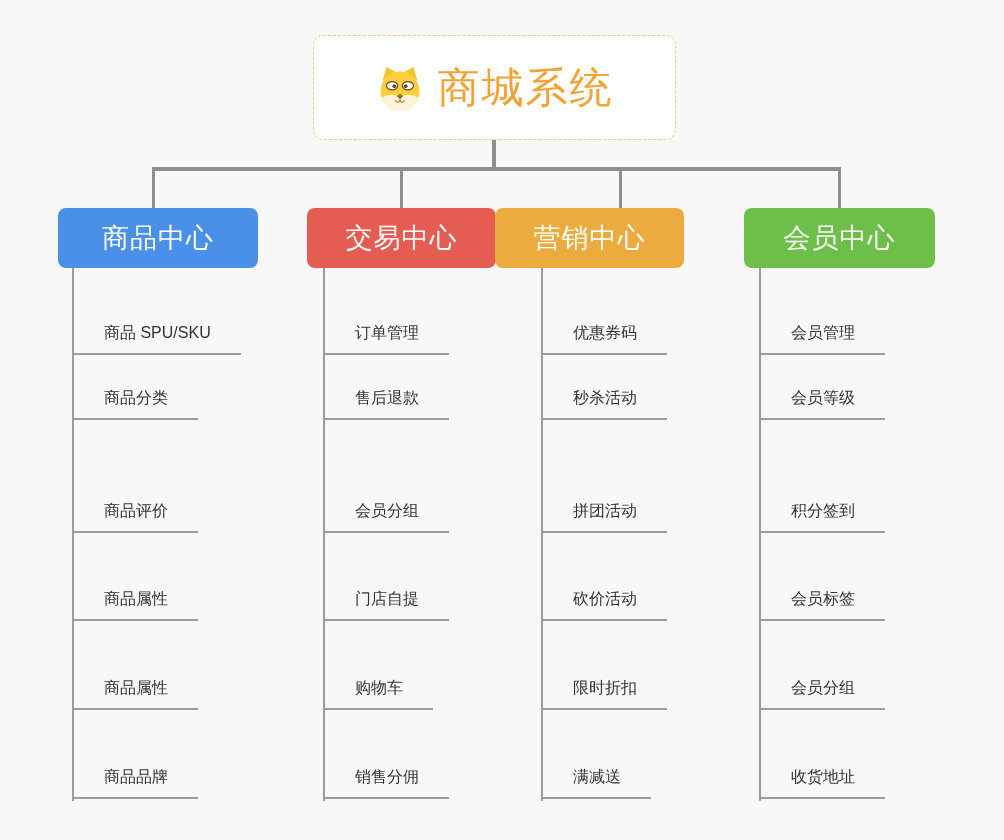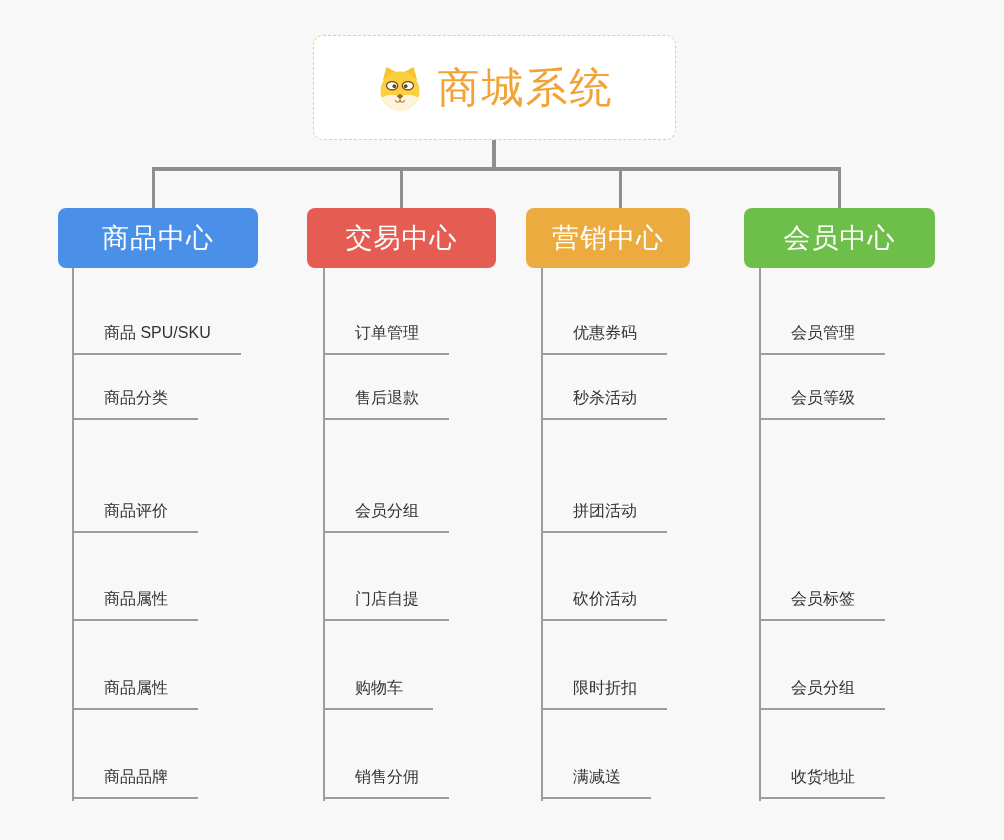--- a/index.html
+++ b/index.html
@@ -40,21 +40,21 @@
   .branch{
     position:absolute;top:208px;height:60px;
     border-radius:8px;
     color:#ffffff;font-size:27px;
     display:flex;align-items:center;justify-content:center;
     letter-spacing:1px;
     cursor:default;
   }
   .b0{left:58px;width:200px;}
   .b1{left:307px;width:189px;}
-  .b2{left:526px;width:164px;}
+  .b2{left:495px;width:189px;}
   .b3{left:744px;width:191px;}
   
   .trunk{position:absolute;top:268px;width:2px;height:533px;background:#9c9c9c;}
   .t0{left:72px;} .t1{left:323px;} .t2{left:541px;} .t3{left:759px;}
   
   .leaf{
     position:absolute;
     display:inline-block;
     white-space:nowrap;
     font-size:16px;color:#333333;
@@ -127,17 +127,18 @@
 
   <div class="leaf c2 r0" style="border-color: rgb(156, 156, 156);">优惠券码</div>
   <div class="leaf c2 r1" style="border-color: rgb(156, 156, 156);">秒杀活动</div>
   <div class="leaf c2 r2" style="border-color: rgb(156, 156, 156);">拼团活动</div>
   <div class="leaf c2 r3" style="border-color: rgb(156, 156, 156);">砍价活动</div>
   <div class="leaf c2 r4" style="border-color: rgb(156, 156, 156);">限时折扣</div>
   <div class="leaf c2 r5" style="border-color: rgb(156, 156, 156);">满减送</div>
 
   <div class="leaf c3 r0" style="border-color: rgb(156, 156, 156);">会员管理</div>
   <div class="leaf c3 r1" style="border-color: rgb(156, 156, 156);">会员等级</div>
+  <div class="leaf c3 r2" style="border-color: rgb(156, 156, 156);">积分签到</div>
   <div class="leaf c3 r3" style="border-color: rgb(156, 156, 156);">会员标签</div>
   <div class="leaf c3 r4" style="border-color: rgb(156, 156, 156);">会员分组</div>
   <div class="leaf c3 r5" style="border-color: rgb(156, 156, 156);">收货地址</div>
 
 </div>
 
 </body></html>

